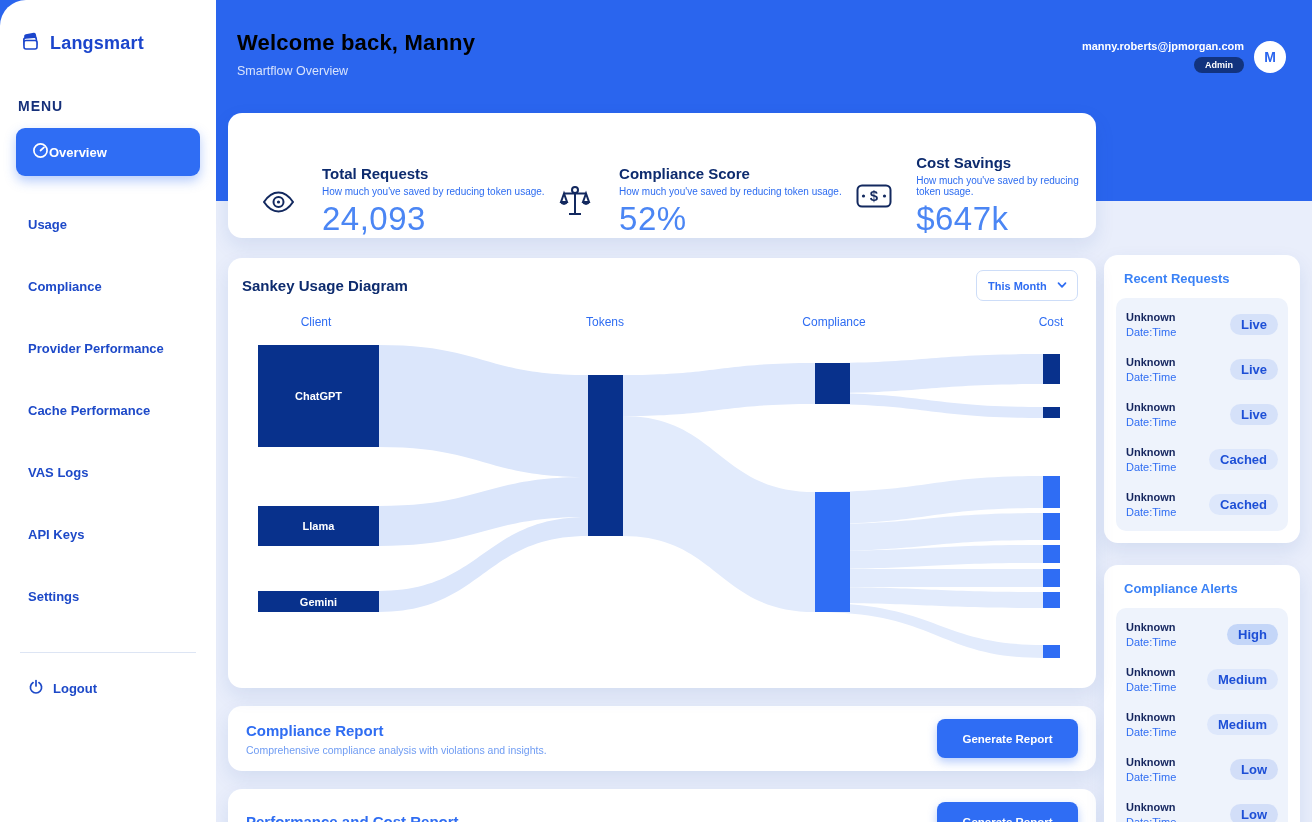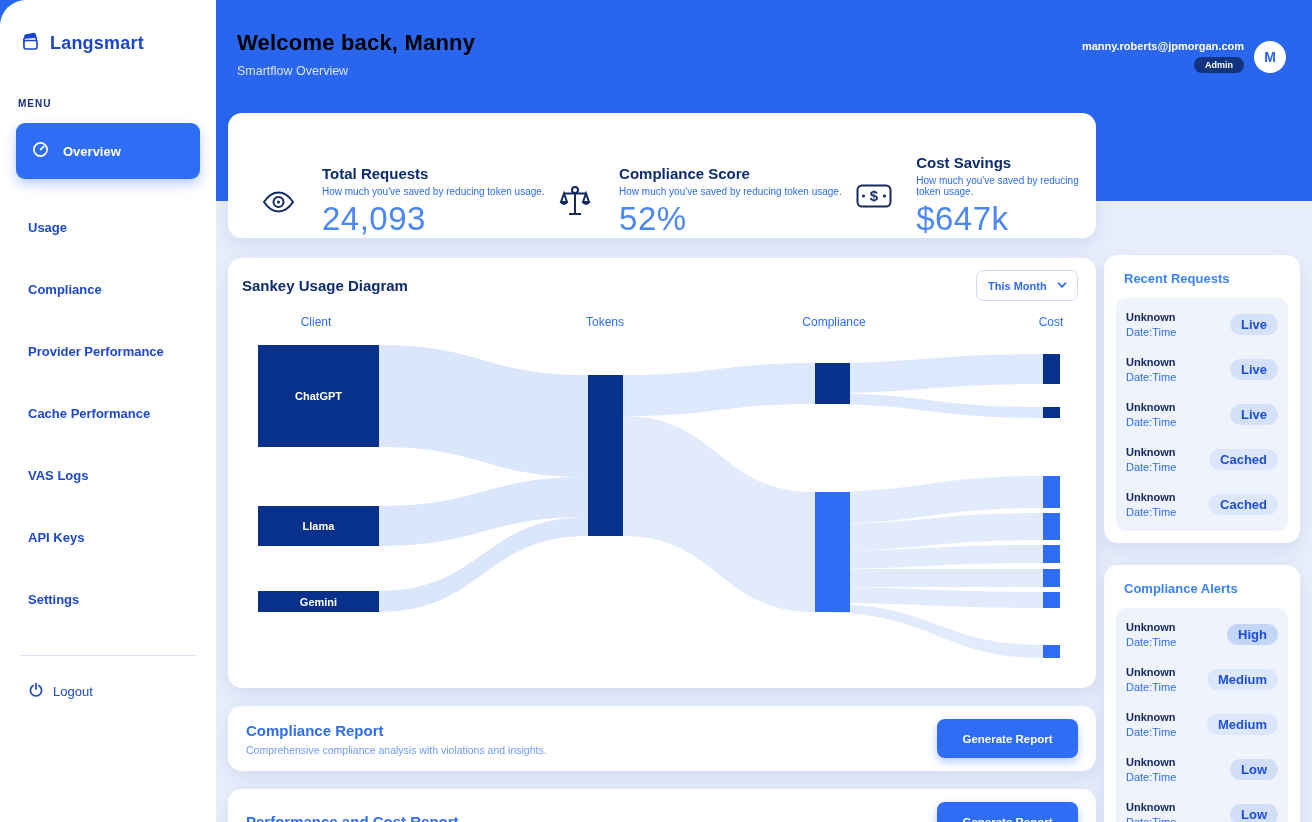--- a/index.html
+++ b/index.html
@@ -8,35 +8,35 @@
     font-family:"Liberation Sans","DejaVu Sans",sans-serif;
     background:#2a65ee; position:relative;
   }
   
   .sidebar {
     position:absolute; left:0; top:0; bottom:0; width:216px;
     background:#ffffff; border-top-left-radius:26px; z-index:5;
   }
   .logo-row { display:flex; align-items:center; gap:8px; padding:30px 0 0 20px; }
   .logo-text { font-size:18px; font-weight:700; color:#1b45cc; letter-spacing:.2px; }
-  .menu-label { padding:42px 0 0 18px; font-size:10px; font-weight:800; color:#16307a; letter-spacing:1px; }
+  .menu-label { padding:42px 0 0 18px; font-size:14px; font-weight:800; color:#16307a; letter-spacing:1px; }
   .active-item {
-    margin:14px 16px 0 16px; height:56px; border-radius:9px; background:#2f6df4;
-    display:flex; align-items:center; gap:14px; padding:0 16px;
+    margin:14px 16px 0 16px; height:48px; border-radius:9px; background:#2f6df4;
+    display:flex; align-items:center; gap:0; padding:0 16px;
     box-shadow:0 5px 12px rgba(47,109,244,.35); cursor:pointer;
   }
   .active-item span { color:#fff; font-size:13px; font-weight:700; }
   .nav-list { margin-top:42px; }
   .nav-item {
     padding-left:28px; font-size:13px; font-weight:700; color:#1d49c8;
     height:14px; line-height:14px; margin-bottom:48px; cursor:pointer;
   }
   .side-divider { border:none; border-top:1px solid #dde5f4; margin:0 20px 0 20px; }
   .logout-row { display:flex; align-items:center; gap:9px; padding:26px 0 0 28px; cursor:pointer; }
-  .logout-row span { font-size:13px; font-weight:400; color:#1d49c8; }
+  .logout-row span { font-size:13px; font-weight:700; color:#1d49c8; }
   
   .main { position:absolute; left:216px; right:0; top:0; bottom:0; background:#e9eefb; }
   .header-band { position:absolute; top:0; left:0; right:0; height:201px; background:#2a65ee; }
   .topbar-title { position:absolute; left:21px; top:30px; z-index:2; }
   .topbar-title h1 { color:#000000; font-size:22px; font-weight:600; letter-spacing:.2px; }
   .topbar-title p { color:rgba(255,255,255,.82); font-size:12.5px; margin-top:8px; }
   .user-block { position:absolute; right:26px; top:40px; display:flex; align-items:center; gap:10px; z-index:2; }
   .user-meta { display:flex; flex-direction:column; align-items:flex-end; gap:5px; }
   .user-email { color:#fff; font-size:11px; font-weight:700; }
   .role-badge { background:#12337e; color:#fff; font-size:9px; font-weight:700; padding:3px 11px; border-radius:9px; }

